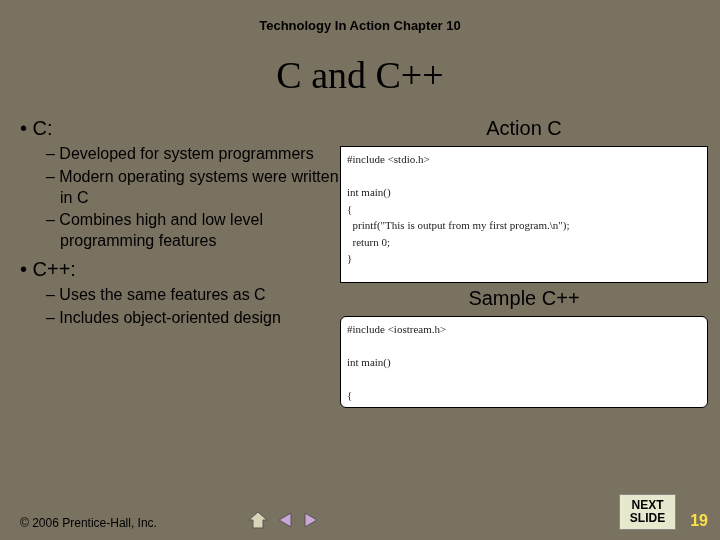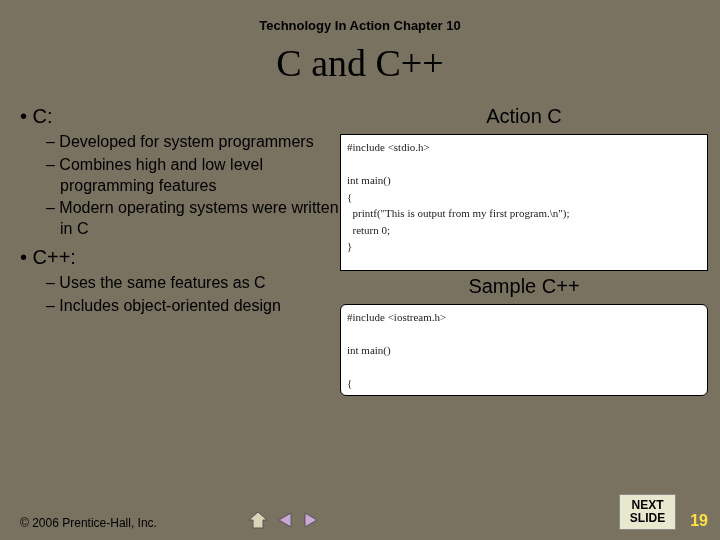--- a/index.html
+++ b/index.html
@@ -15,21 +15,21 @@
   .chapter-label {
     text-align: center;
     font-weight: bold;
     font-size: 13px;
     padding-top: 18px;
   }
   .title {
     text-align: center;
     font-family: "Times New Roman", serif;
     font-size: 38px;
-    margin-top: 8px;
+    margin-top: 20px;
   }
   .content {
     display: flex;
     margin-top: 20px;
     padding: 0 12px 0 20px;
   }
   .left {
     width: 320px;
     text-shadow: 1px 1px 0 rgba(120,110,95,0.4);
   }
@@ -109,22 +109,22 @@
 </head>
 <body>
 
 <div class="chapter-label">Technology In Action Chapter 10</div>
 <div class="title">C and C++</div>
 
 <div class="content">
   <div class="left">
     <div class="bullet-h">• C:</div>
     <div class="sub">Developed for system programmers</div>
+    <div class="sub">Modern operating systems were written in C</div>
     <div class="sub">Combines high and low level programming features</div>
-    <div class="sub">Modern operating systems were written in C</div>
 
     <div class="bullet-h cpp-h">• C++:</div>
     <div class="sub">Uses the same features as C</div>
     <div class="sub">Includes object-oriented design</div>
   </div>
 
   <div class="right">
     <div class="sample-label">Action C</div>
     <div class="codebox c">#include &lt;stdio.h&gt;
 

